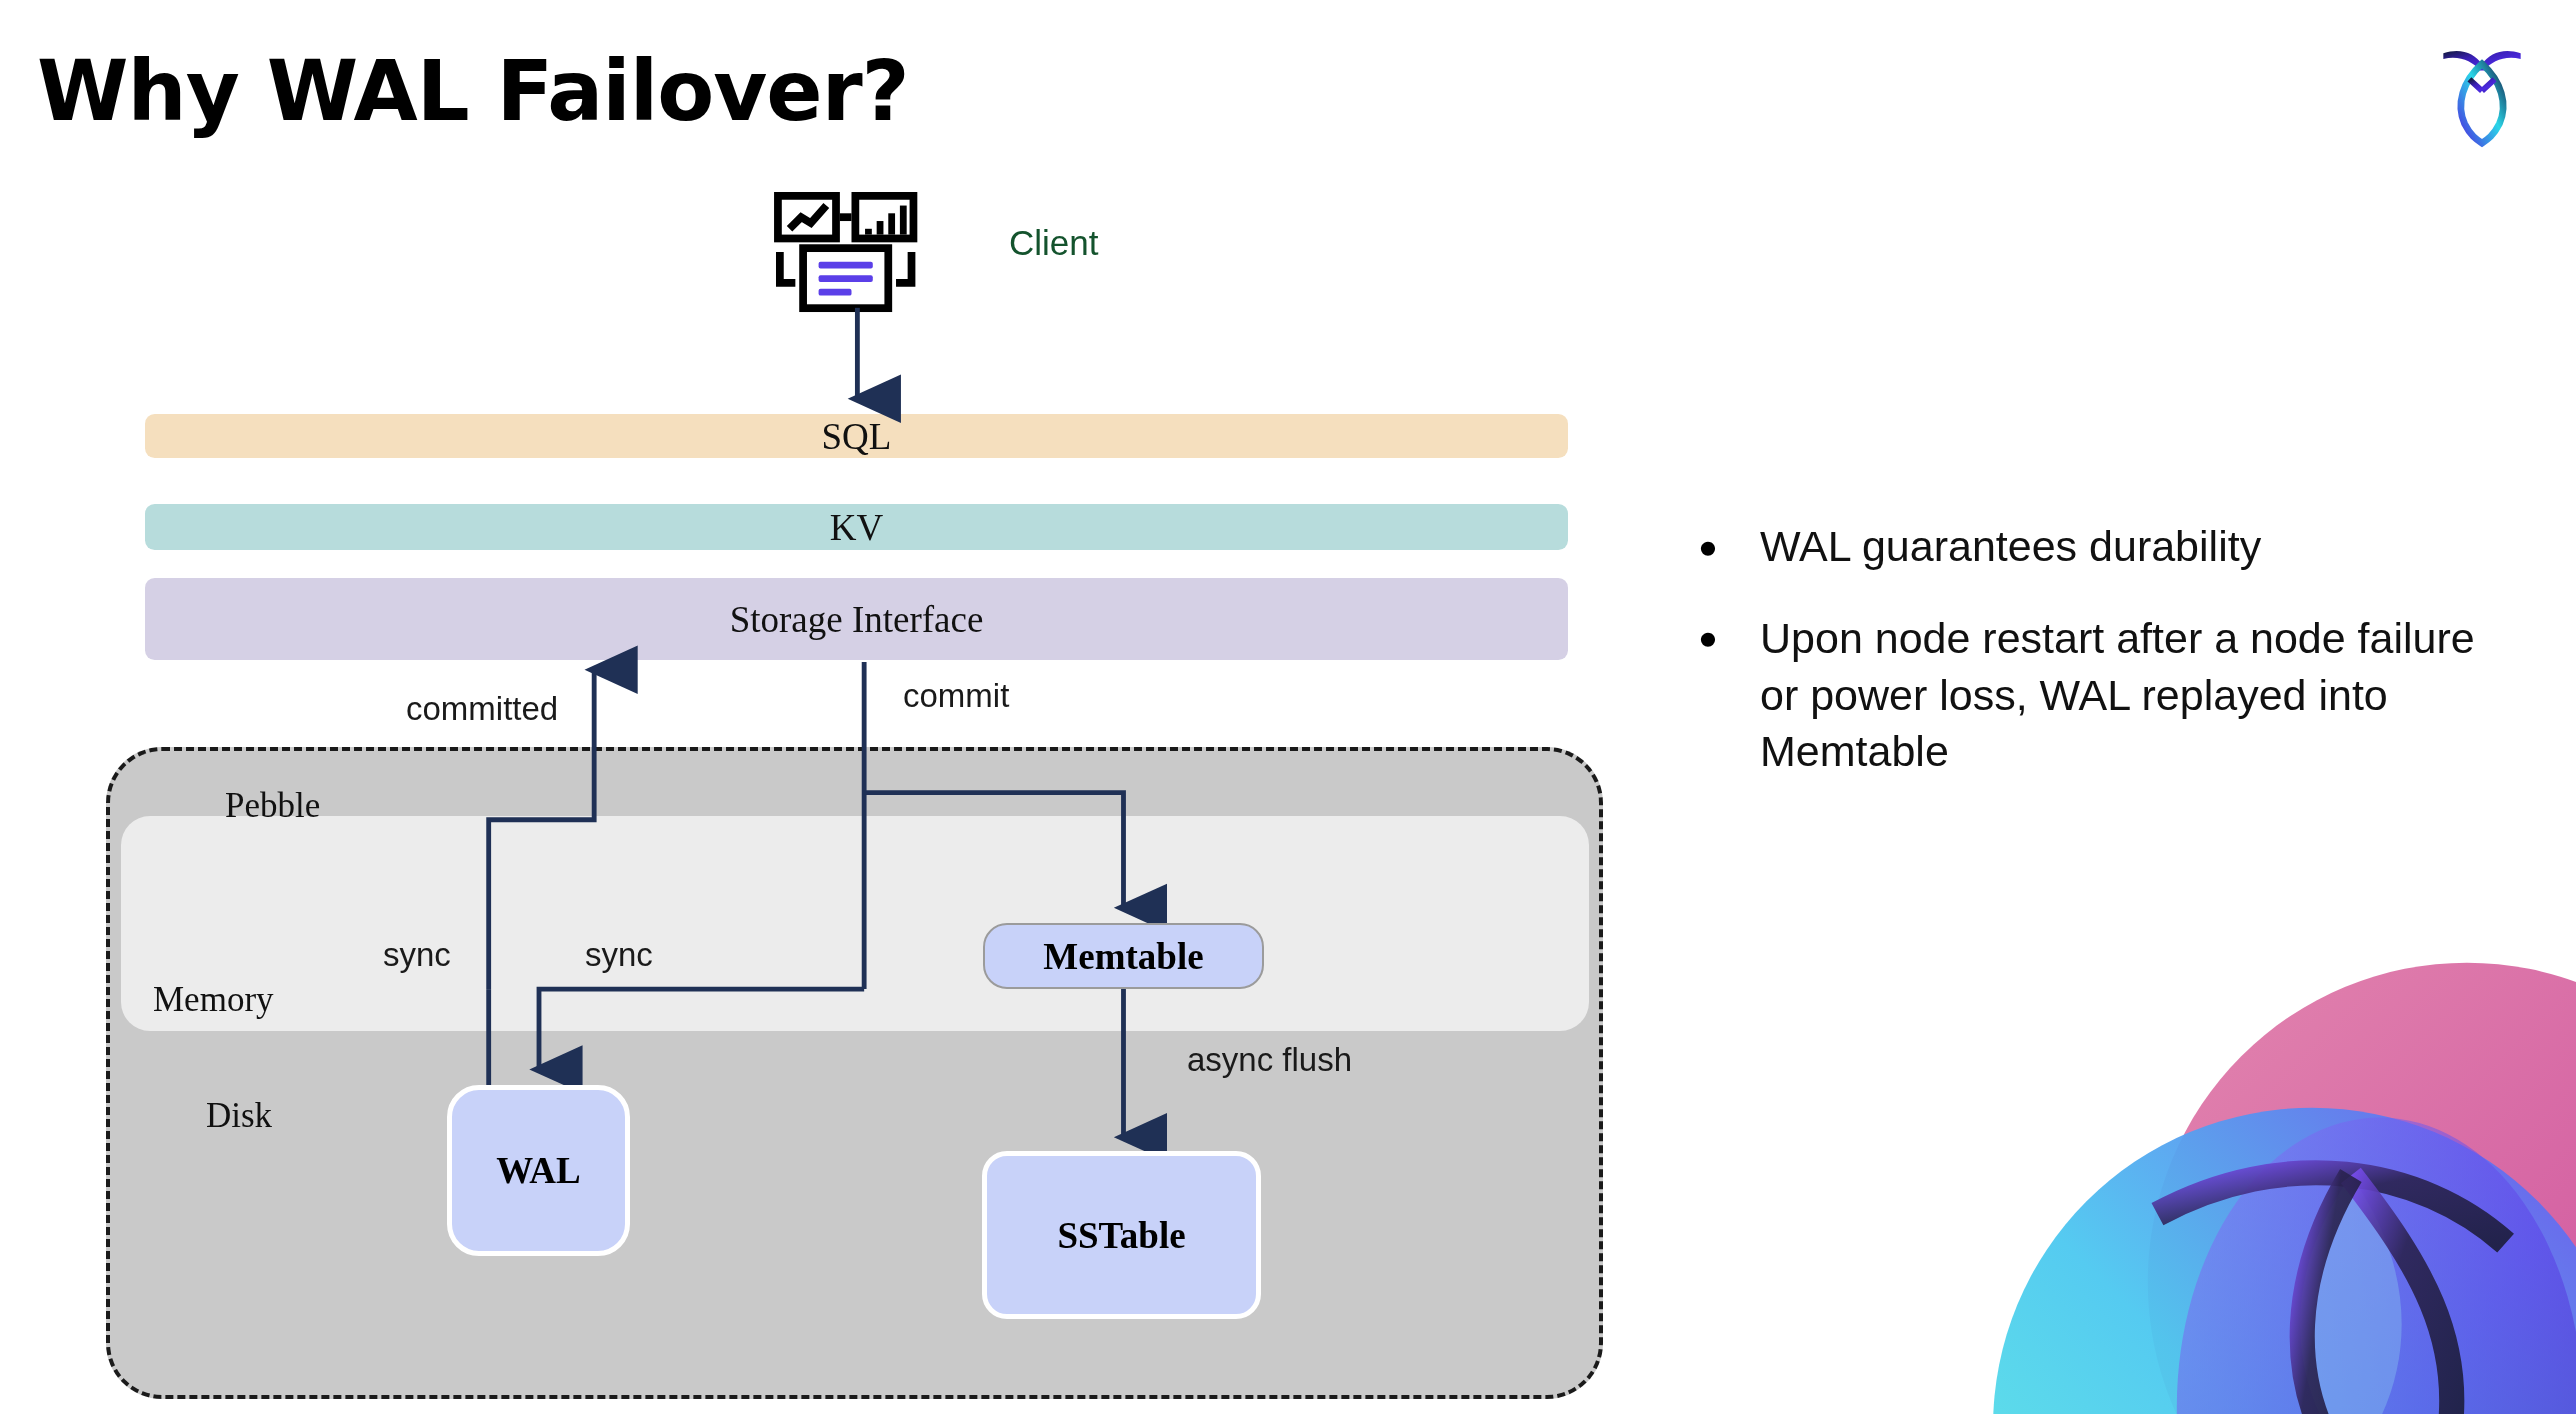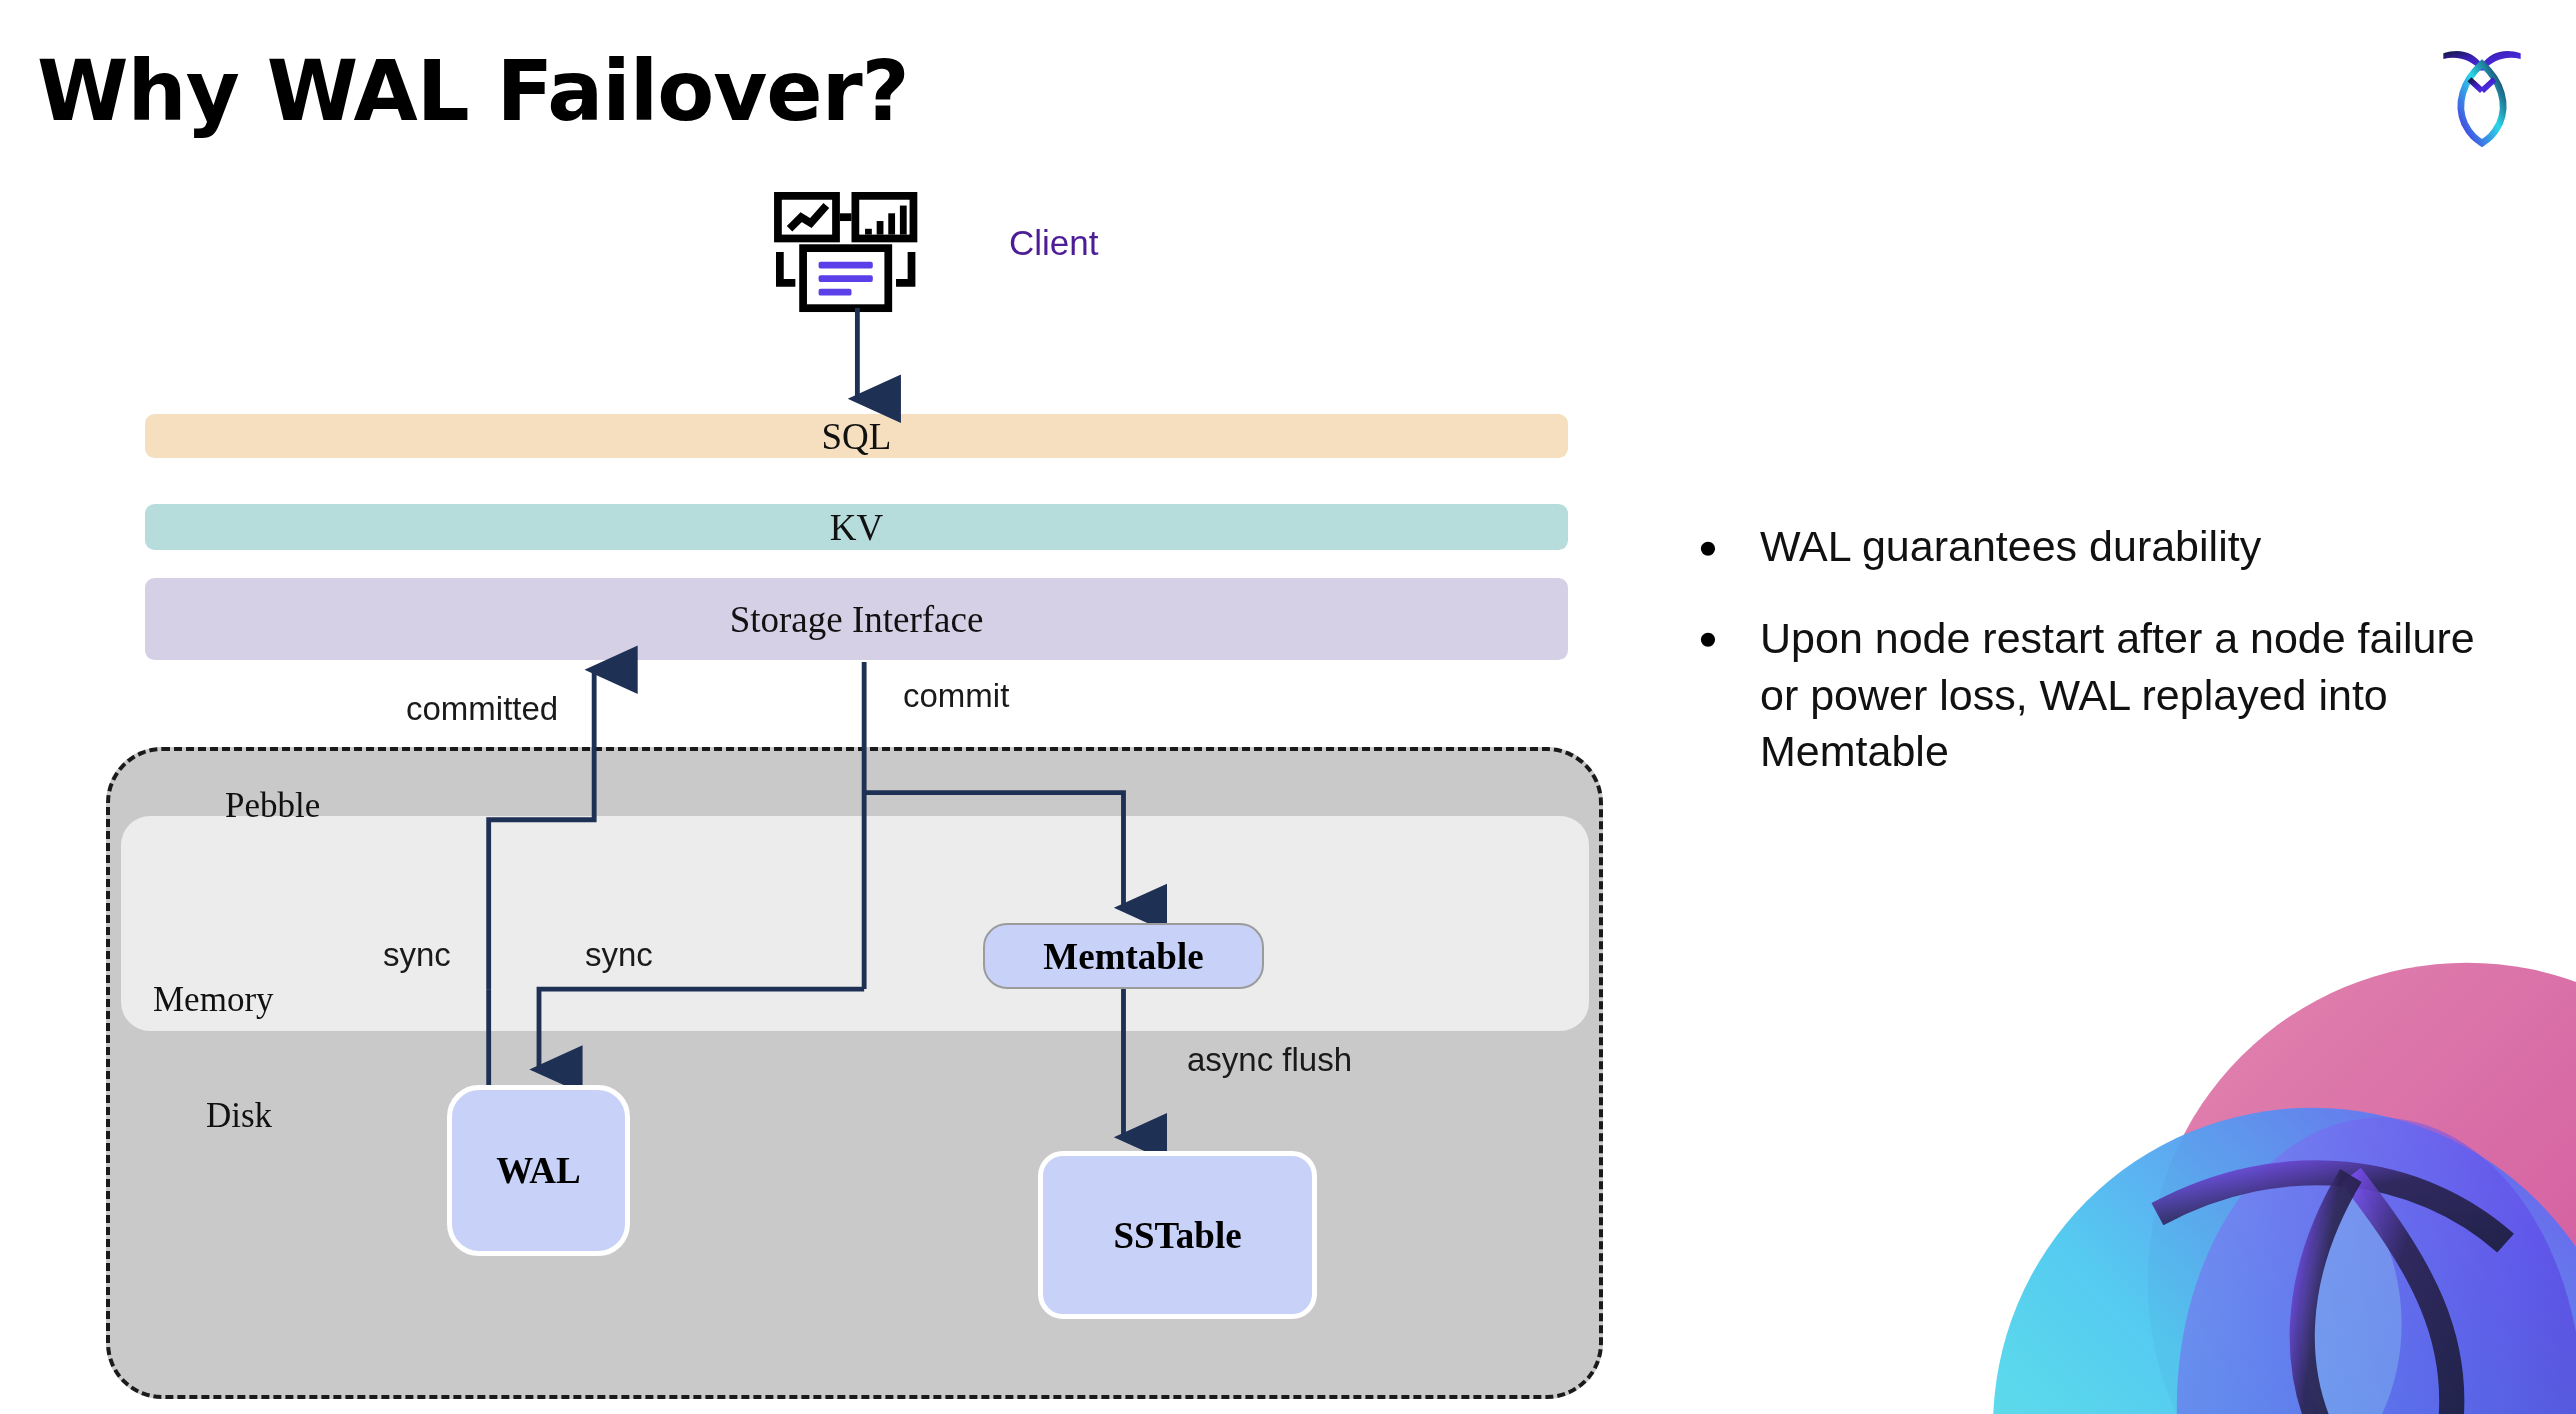--- a/index.html
+++ b/index.html
@@ -26,21 +26,21 @@
   
   .logo{position:absolute;left:2424px;top:27px;width:116px;height:121px;}
 
   
   .watermark{position:absolute;left:1964px;top:924px;width:619px;height:503px;pointer-events:none;}
 
   
   .client-icon{position:absolute;left:774px;top:192px;width:155px;height:121px;}
   .client-label{
     position:absolute;left:1009px;top:223px;
-    font-size:35px;color:#4c1d95;
+    font-size:35px;color:#14532d;
     font-family:"Liberation Sans", sans-serif;
     white-space:nowrap;
   }
 
   
   .bar{
     position:absolute;left:145px;width:1423px;
     border-radius:9.7px;
     display:flex;align-items:center;justify-content:center;
     font-family:"Liberation Serif", serif;
@@ -87,21 +87,21 @@
   }
   .node-memtable{
     left:983px;top:923px;width:281px;height:66px;
     border:2.9px solid #9b9b9b;border-radius:24px;font-size:37px;
   }
   .node-wal{
     left:447px;top:1085px;width:183px;height:171px;
     border:5.8px solid #ffffff;border-radius:32px;font-size:37px;
   }
   .node-sstable{
-    left:1038px;top:1151px;width:279px;height:168px;
+    left:982px;top:1151px;width:279px;height:168px;
     border:5.8px solid #ffffff;border-radius:25px;font-size:37px;
   }
 
   
   .flow-label{
     position:absolute;
     font-family:"Liberation Sans", sans-serif;
     font-size:33px;color:#1a1a1a;white-space:nowrap;
   }
   .fl-committed{left:406px;top:690px;}

